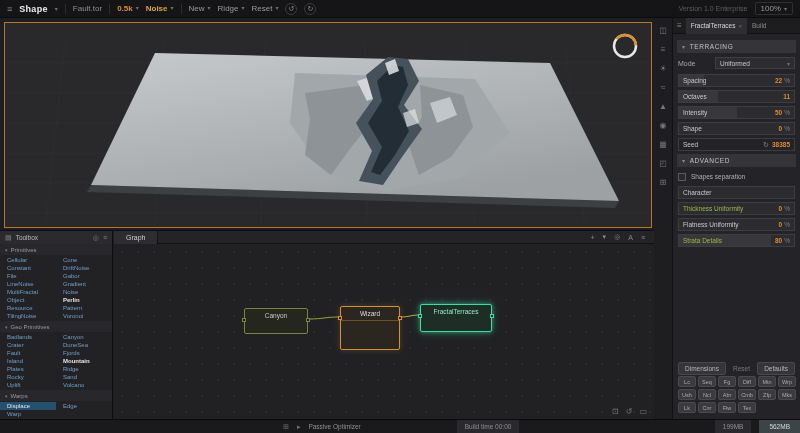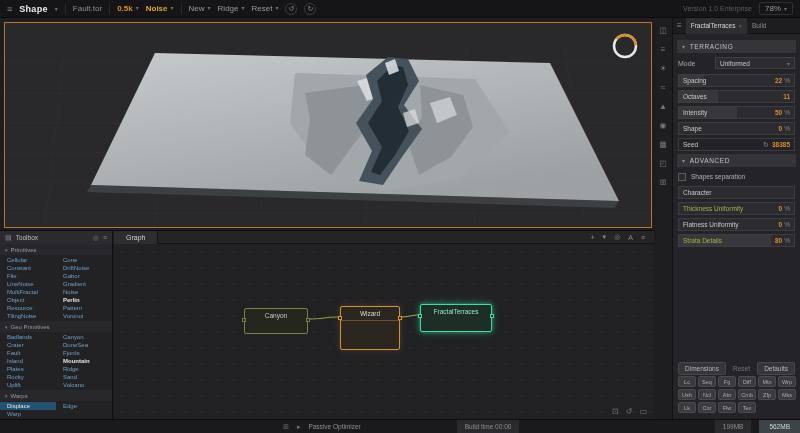--- a/index.html
+++ b/index.html
@@ -153,21 +153,21 @@
     </span>
     <span class="tb-item">
       <span>Reset</span>
       <span class="caret">▾</span>
     </span>
     <span class="circle-btn">↺</span>
     <span class="circle-btn">↻</span>
     <span class="spacer"></span>
     <span class="version">Version 1.0 Enterprise</span>
     <span class="zoom-box">
-      <span>78%</span>
+      <span>100%</span>
       <span class="caret">▾</span>
     </span>
   </header>
 
   <section class="viewport">
     <svg width="648" height="206" viewBox="0 0 648 206">
       <defs>
         <linearGradient id="slab" x1="0" y1="0" x2="0.6" y2="1">
           <stop offset="0" stop-color="#c7cacc"></stop>
           <stop offset="1" stop-color="#9da1a4"></stop>

